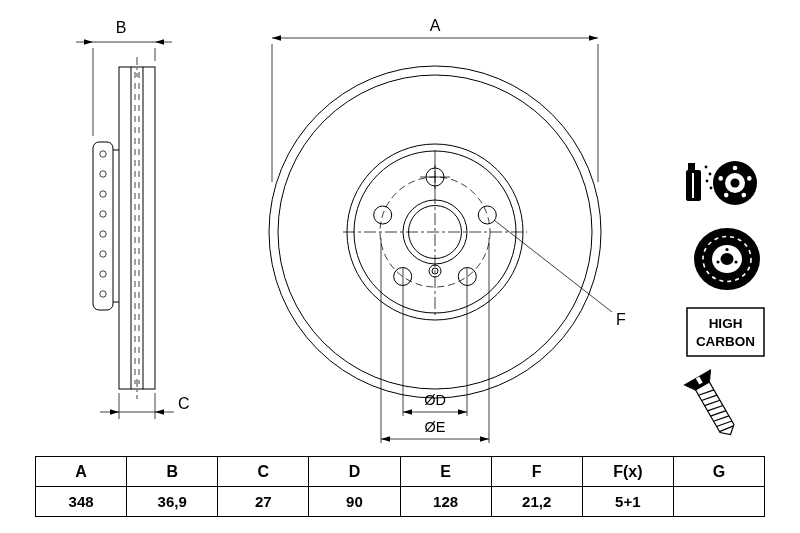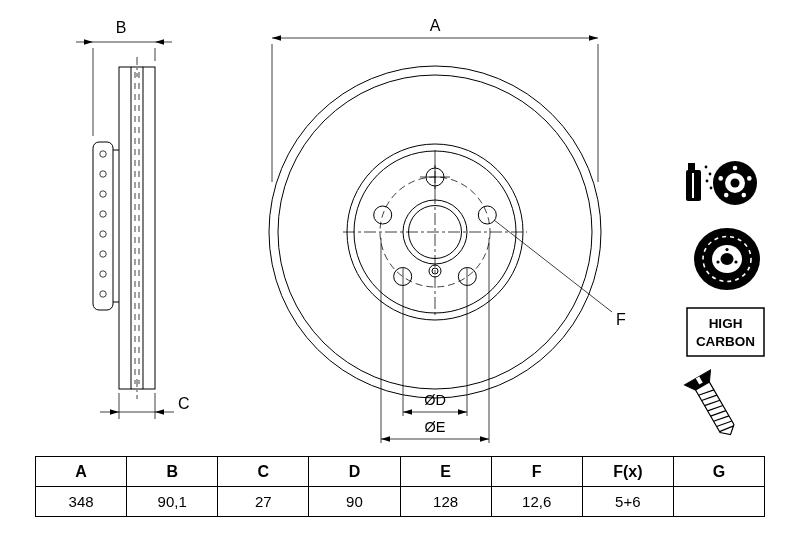--- a/index.html
+++ b/index.html
@@ -18,21 +18,21 @@
   .spec-table-wrap { width:800px; }
   table.spec-table {
     border-collapse:collapse; table-layout:fixed;
     width:730px; margin:4px 0 0 35px;
   }
   table.spec-table th, table.spec-table td {
     border:1px solid #000; height:30px;
     text-align:center; vertical-align:middle;
   }
   table.spec-table th { font-size:16px; font-weight:bold; }
-  table.spec-table td { font-size:15px; font-weight:normal; }
+  table.spec-table td { font-size:15px; font-weight:bold; }
 </style>
 </head>
 <body>
 
 <div class="page">
 
   <svg class="drawing" width="800" height="452" viewBox="0 0 800 452">
     <defs>
       <pattern id="hatch" patternUnits="userSpaceOnUse" width="5" height="5" patternTransform="rotate(45)">
         <line x1="0" y1="0" x2="0" y2="5" stroke="#000" stroke-width="0.7"></line>
@@ -203,24 +203,24 @@
           <th>B</th>
           <th>C</th>
           <th>D</th>
           <th>E</th>
           <th>F</th>
           <th>F(x)</th>
           <th>G</th>
         </tr>
         <tr>
           <td>348</td>
-          <td>90,1</td>
+          <td>36,9</td>
           <td>27</td>
           <td>90</td>
           <td>128</td>
-          <td>12,6</td>
-          <td>5+6</td>
+          <td>21,2</td>
+          <td>5+1</td>
           <td></td>
         </tr>
       </tbody>
     </table>
   </div>
 </div>
 
 </body></html>

